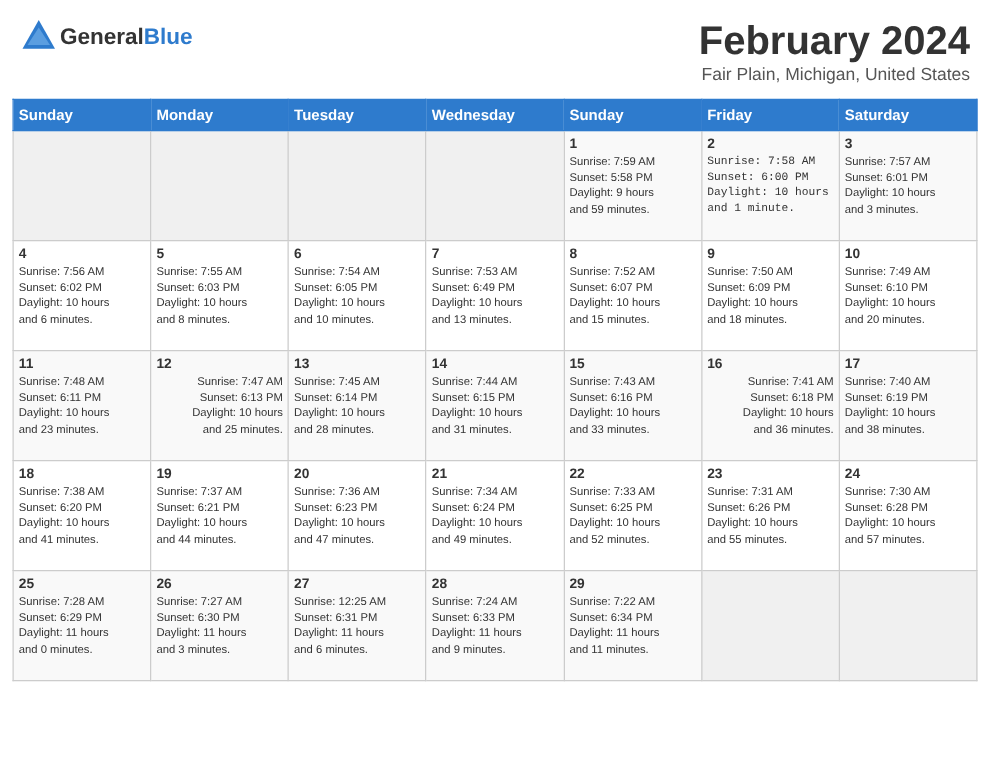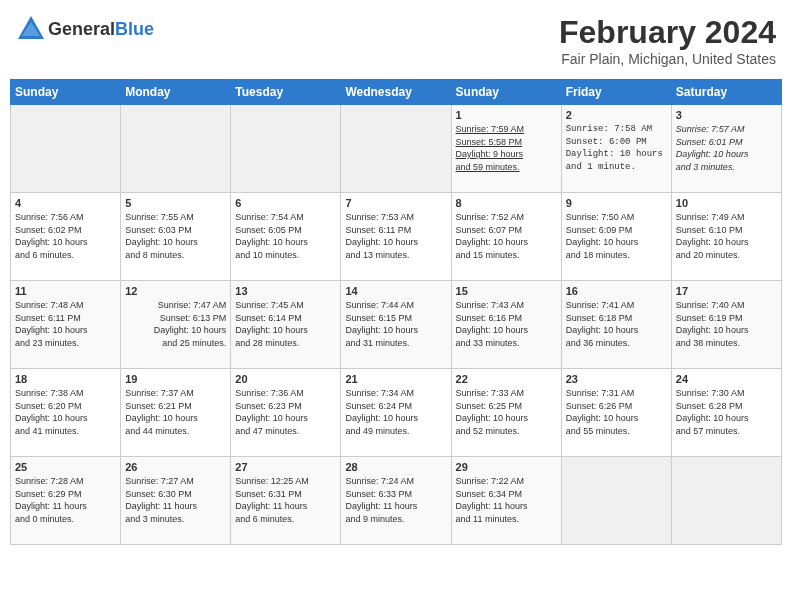--- a/index.html
+++ b/index.html
@@ -124,35 +124,35 @@
       </tr>
   </thead>
   <tbody>
   <tr>
         <td class="empty-cell"></td>
         <td class="empty-cell"></td>
         <td class="empty-cell"></td>
         <td class="empty-cell"></td>
         <td>
           <span class="day-number">1</span>
-          <div class="day-info" style="white-space: pre-line; text-decoration: underline;">Sunrise: 7:59 AM
+          <div class="day-info" style="white-space: pre-line;">Sunrise: 7:59 AM
 Sunset: 5:58 PM
 Daylight: 9 hours
 and 59 minutes.</div>
         </td>
         <td>
           <span class="day-number">2</span>
           <div class="day-info" style="white-space: pre-line; font-family: Liberation Mono, monospace;">Sunrise: 7:58 AM
 Sunset: 6:00 PM
 Daylight: 10 hours
 and 1 minute.</div>
         </td>
         <td>
           <span class="day-number">3</span>
-          <div class="day-info" style="white-space: pre-line; font-style: italic;">Sunrise: 7:57 AM
+          <div class="day-info" style="white-space: pre-line;">Sunrise: 7:57 AM
 Sunset: 6:01 PM
 Daylight: 10 hours
 and 3 minutes.</div>
         </td>
       </tr>
       <tr>
         <td>
           <span class="day-number">4</span>
           <div class="day-info" style="white-space: pre-line;">Sunrise: 7:56 AM
 Sunset: 6:02 PM
@@ -169,21 +169,21 @@
         <td>
           <span class="day-number">6</span>
           <div class="day-info" style="white-space: pre-line;">Sunrise: 7:54 AM
 Sunset: 6:05 PM
 Daylight: 10 hours
 and 10 minutes.</div>
         </td>
         <td>
           <span class="day-number">7</span>
           <div class="day-info" style="white-space: pre-line;">Sunrise: 7:53 AM
-Sunset: 6:11 PM
+Sunset: 6:49 PM
 Daylight: 10 hours
 and 13 minutes.</div>
         </td>
         <td>
           <span class="day-number">8</span>
           <div class="day-info" style="white-space: pre-line;">Sunrise: 7:52 AM
 Sunset: 6:07 PM
 Daylight: 10 hours
 and 15 minutes.</div>
         </td>
@@ -233,21 +233,21 @@
         </td>
         <td>
           <span class="day-number">15</span>
           <div class="day-info" style="white-space: pre-line;">Sunrise: 7:43 AM
 Sunset: 6:16 PM
 Daylight: 10 hours
 and 33 minutes.</div>
         </td>
         <td>
           <span class="day-number">16</span>
-          <div class="day-info" style="white-space: pre-line;">Sunrise: 7:41 AM
+          <div class="day-info" style="white-space: pre-line; text-align: right;">Sunrise: 7:41 AM
 Sunset: 6:18 PM
 Daylight: 10 hours
 and 36 minutes.</div>
         </td>
         <td>
           <span class="day-number">17</span>
           <div class="day-info" style="white-space: pre-line;">Sunrise: 7:40 AM
 Sunset: 6:19 PM
 Daylight: 10 hours
 and 38 minutes.</div>

